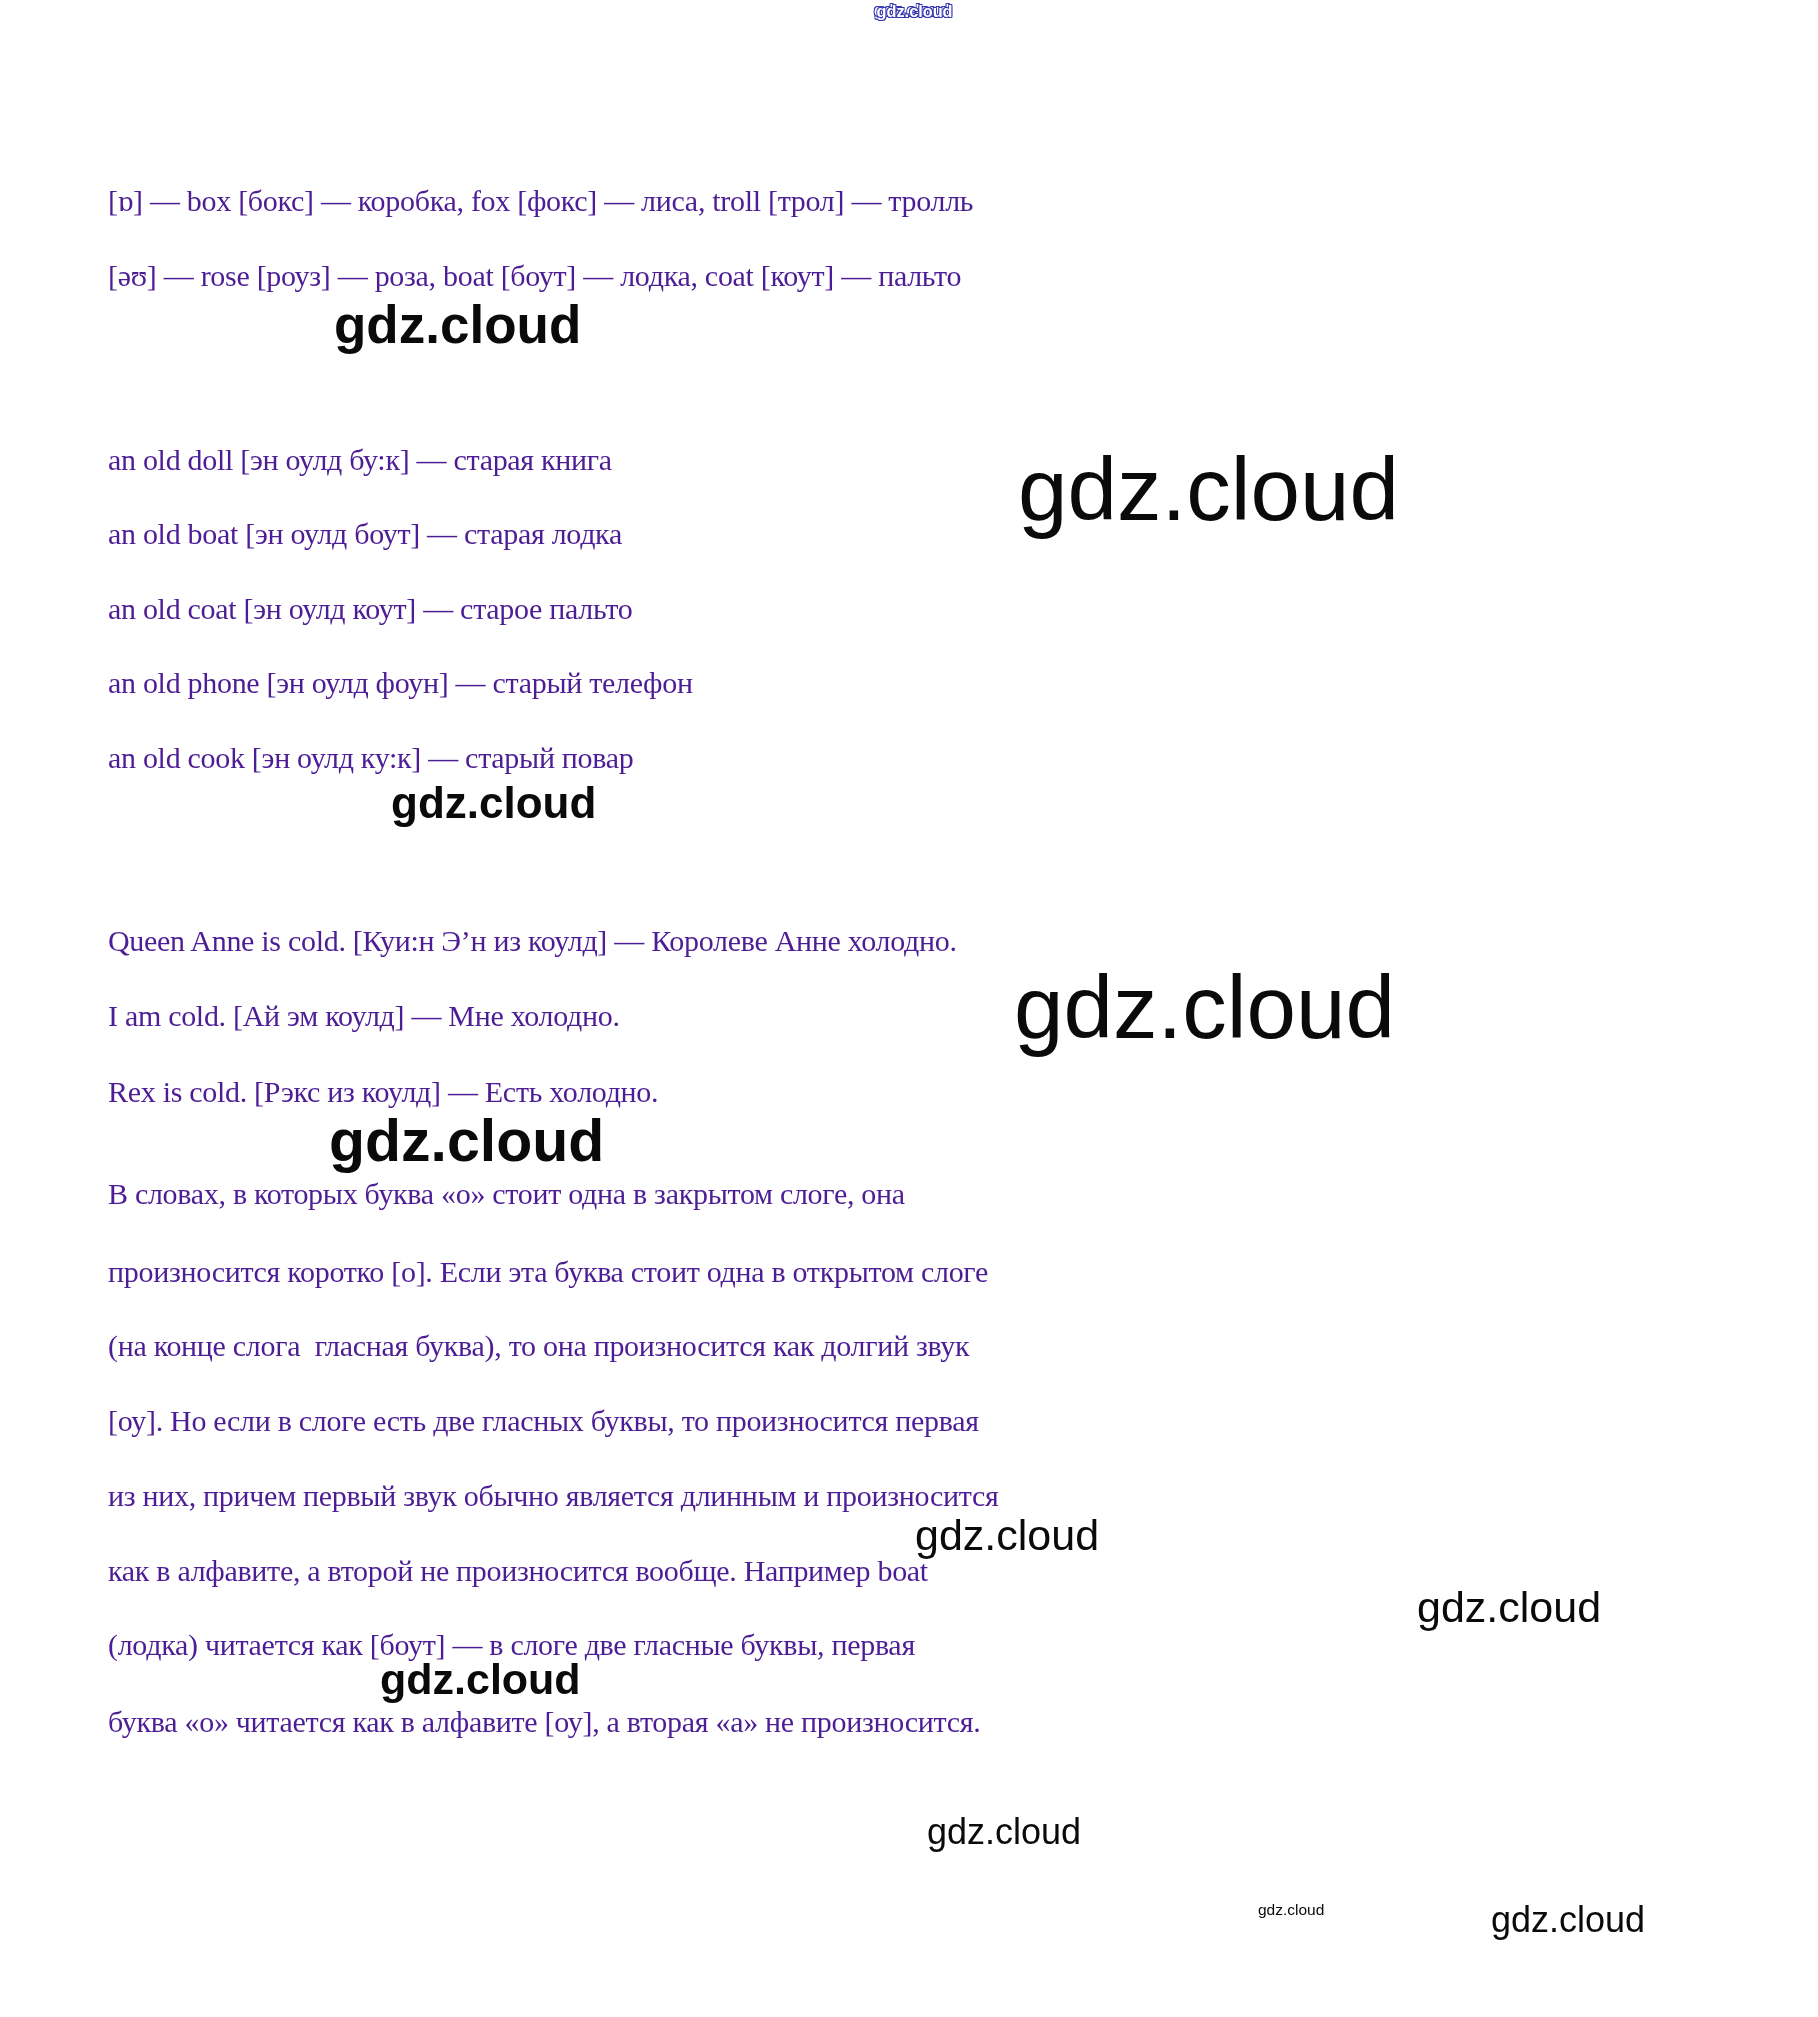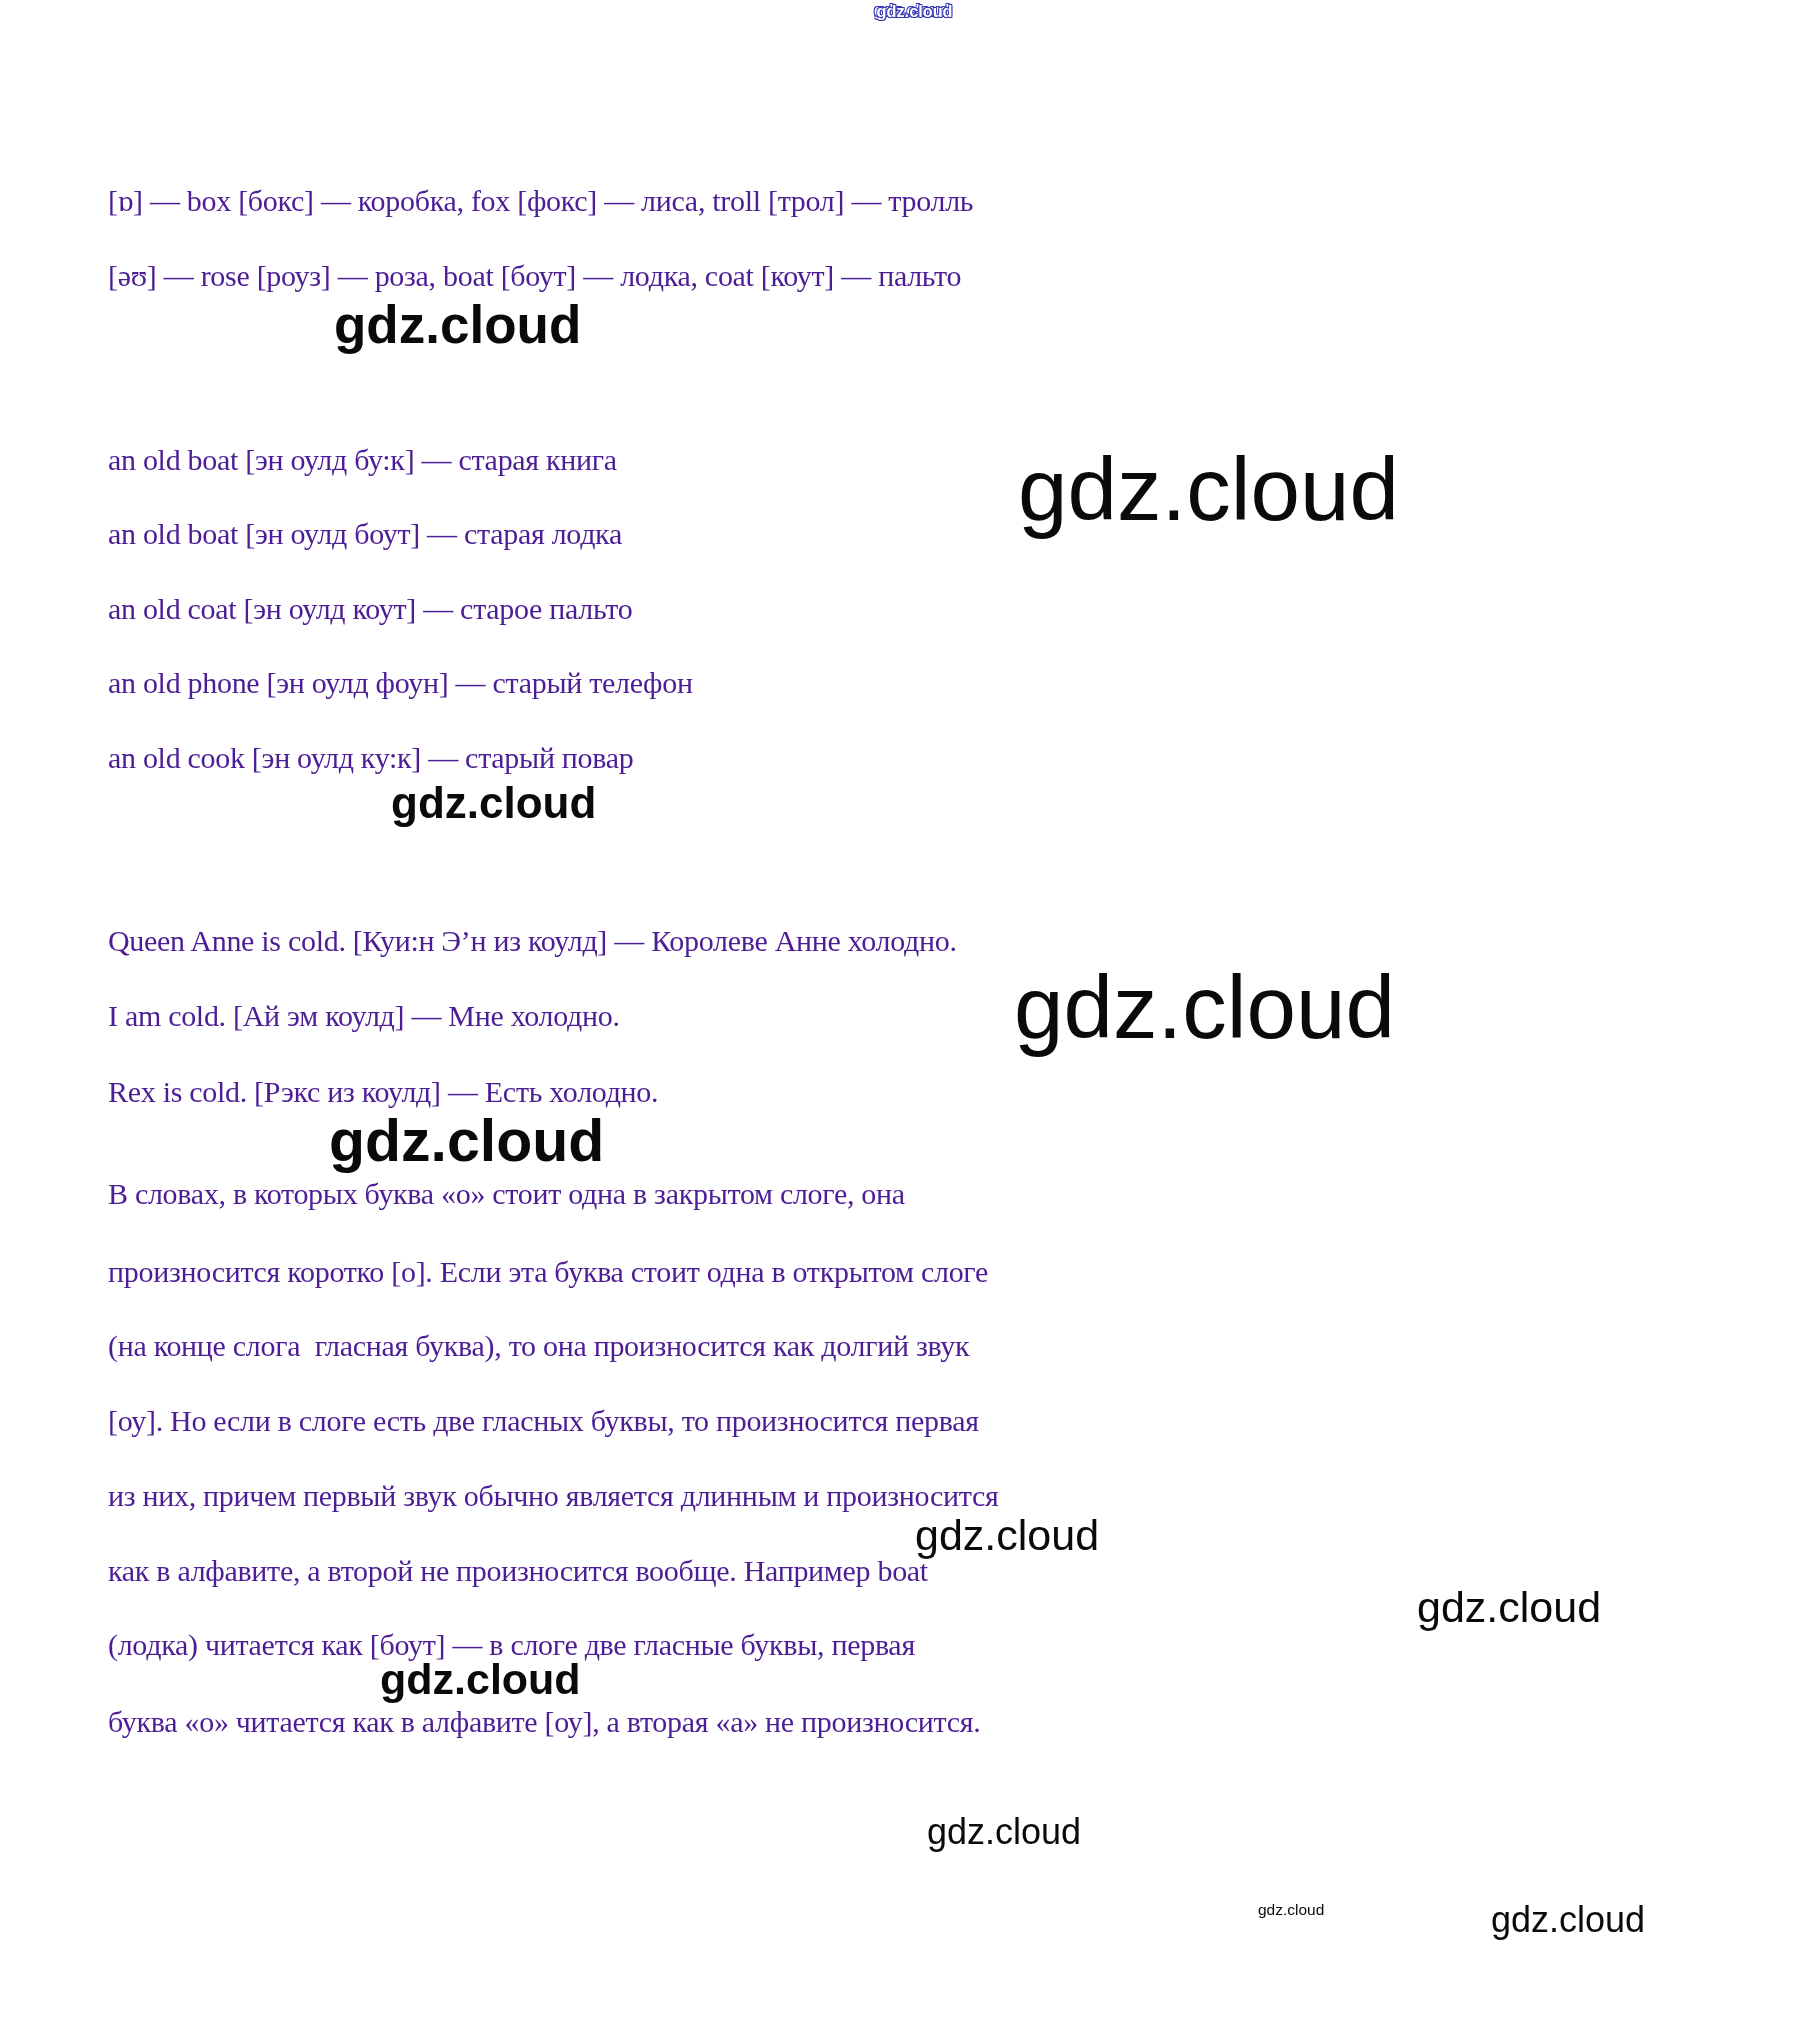--- a/index.html
+++ b/index.html
@@ -80,21 +80,21 @@
   <div class="wm-top">
     <span class="copy1">gdz.cloud</span>
     <span class="copy2">gdz.cloud</span>
   </div>
 
   <div class="line" style="top:163px">[ɒ] — box [бокс] — коробка, fox [фокс] — лиса, troll [трол] — тролль</div>
   <div class="line" style="top:238px">[əʊ] — rose [роуз] — роза, boat [боут] — лодка, coat [коут] — пальто</div>
 
   <div class="wm wm2">gdz.cloud</div>
 
-  <div class="line" style="top:422px">an old boat [эн оулд бу:к] — старая книга</div>
+  <div class="line" style="top:422px">an old doll [эн оулд бу:к] — старая книга</div>
 
   <div class="wm wm3">gdz.cloud</div>
 
   <div class="line" style="top:496px">an old boat [эн оулд боут] — старая лодка</div>
   <div class="line" style="top:571px">an old coat [эн оулд коут] — старое пальто</div>
   <div class="line" style="top:645px">an old phone [эн оулд фоун] — старый телефон</div>
   <div class="line" style="top:720px">an old cook [эн оулд ку:к] — старый повар</div>
 
   <div class="wm wm4">gdz.cloud</div>
 

